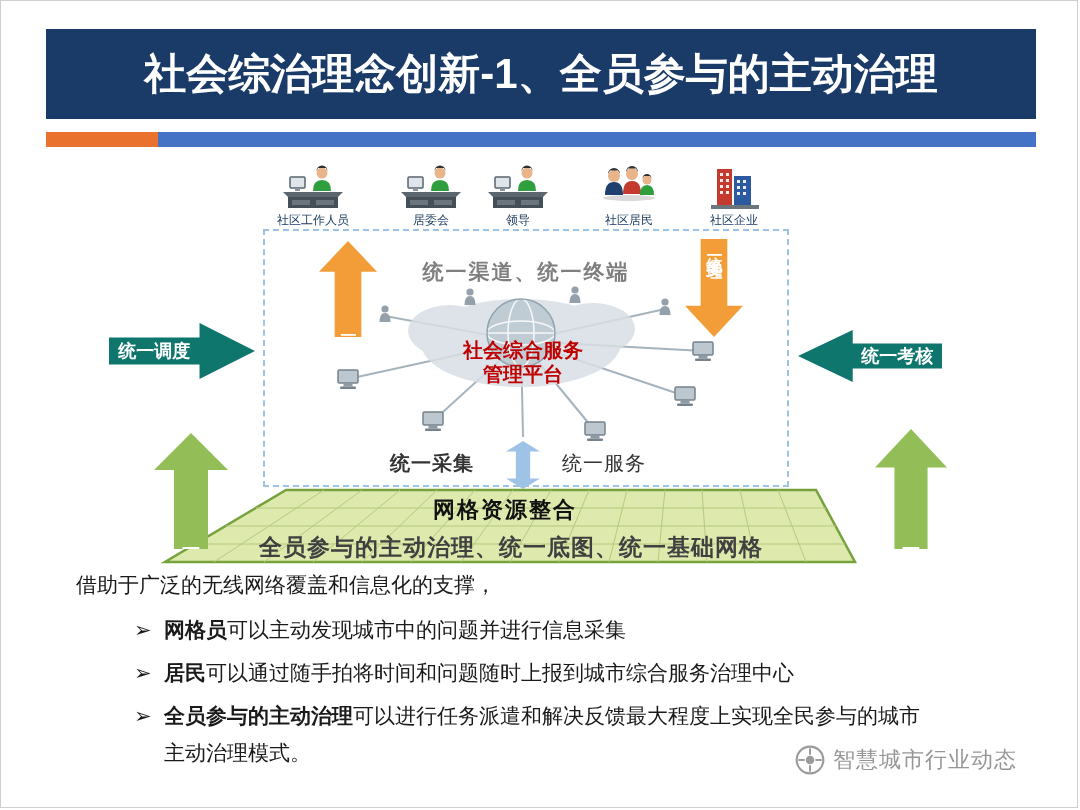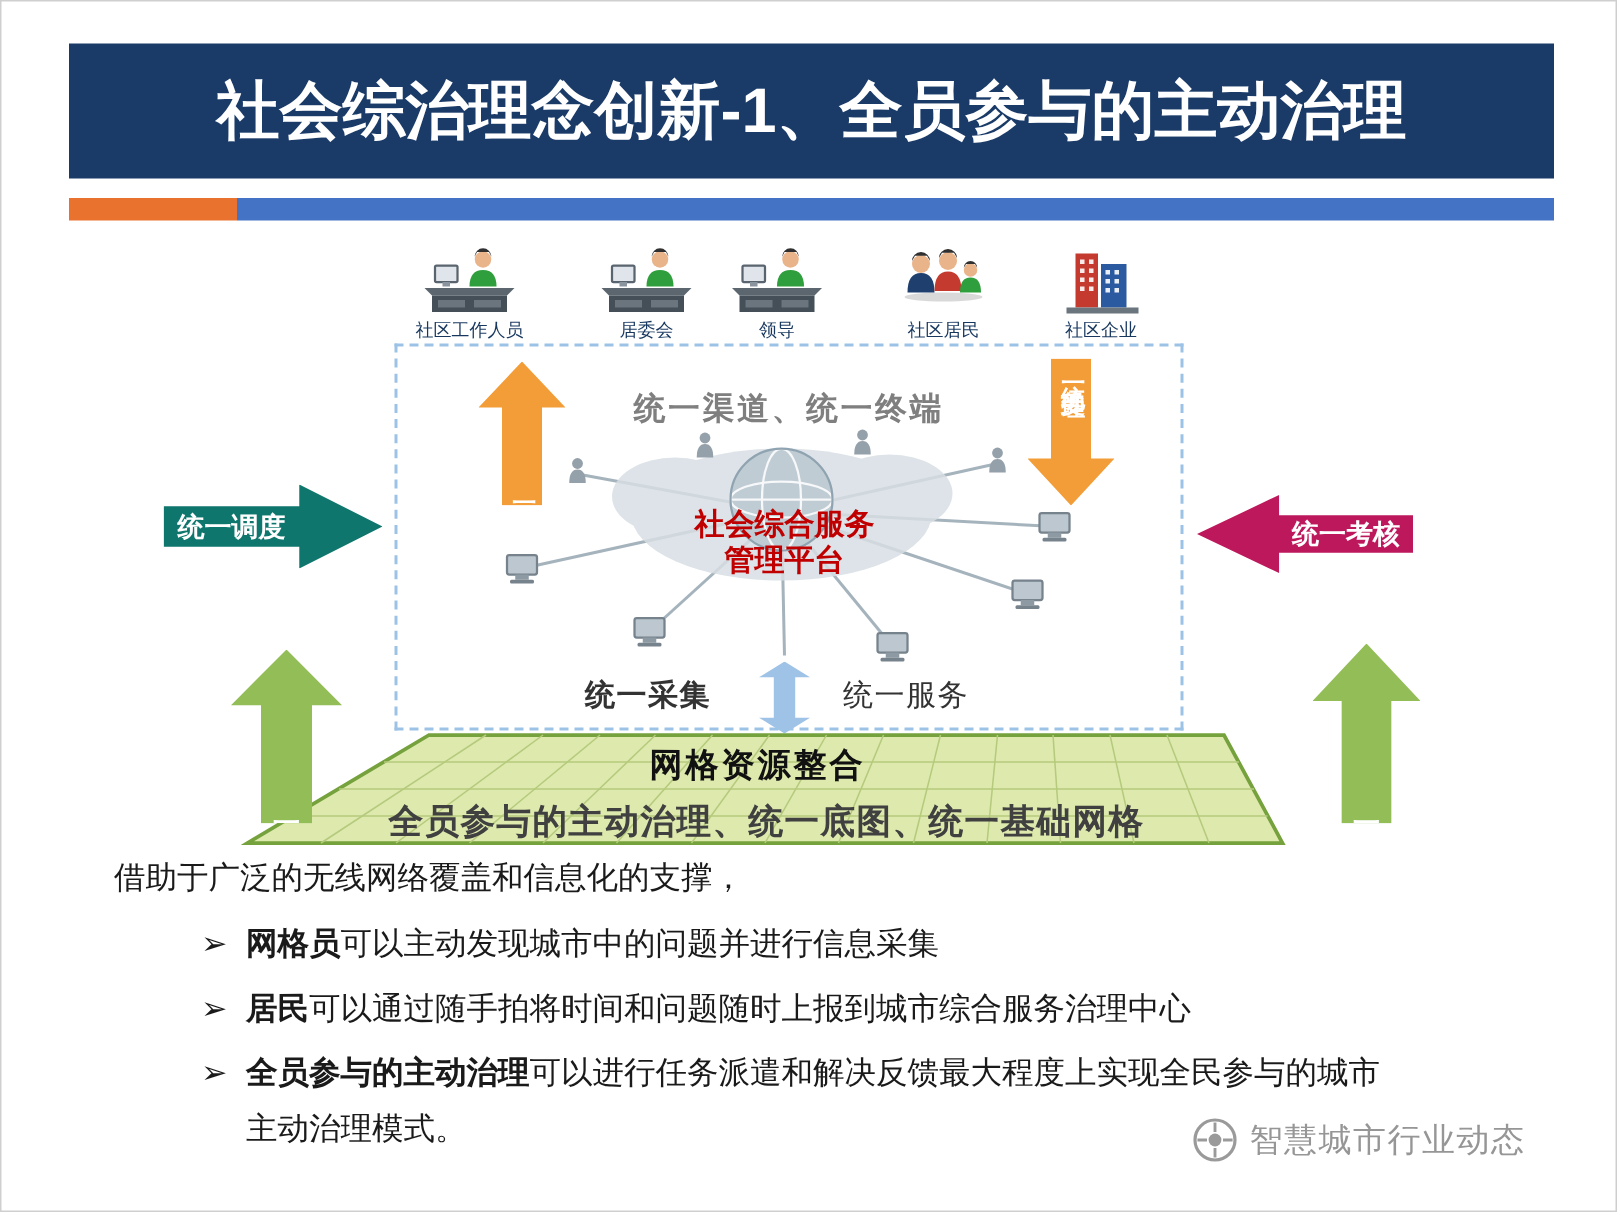--- a/index.html
+++ b/index.html
@@ -44,21 +44,21 @@
   .arrow-right{ clip-path:polygon(0% 26%,62% 26%,62% 0%,100% 50%,62% 100%,62% 74%,0% 74%);
                 align-items:center; }
   .arrow-left { clip-path:polygon(100% 26%,38% 26%,38% 0%,0% 50%,38% 100%,38% 74%,100% 74%);
                 align-items:center; }
   .arrow-right .htext { width:62%; text-align:center; font-size:18px; }
   .arrow-left  .htext { width:62%; margin-left:38%; text-align:center; font-size:18px; }
 
   .feedback-arrow  { left:318px; top:240px; width:58px; height:96px;  background:#f29d38; font-size:16px; }
   .accept-arrow    { left:684px; top:238px; width:58px; height:98px;  background:#f29d38; font-size:16px; }
   .dispatch-arrow  { left:108px; top:322px; width:146px; height:56px; background:#0f766e; }
-  .assess-arrow    { left:797px; top:329px; width:144px; height:52px; background:#be185d; }
+  .assess-arrow    { left:797px; top:329px; width:144px; height:52px; background:#0f766e; }
   .org-arrow       { left:153px; top:432px; width:74px;  height:116px; background:#93bd57; font-size:18px; }
   .personnel-arrow { left:874px; top:428px; width:72px;  height:120px; background:#93bd57; font-size:18px; }
 
   
   .grid-plane { position:absolute; left:158px; top:487px; width:700px; height:76px; }
   .grid-title { position:absolute; left:354px; top:494px; width:300px; text-align:center;
     font-size:22px; font-weight:bold; color:#111; letter-spacing:2px; z-index:3; }
   .grid-subtitle { position:absolute; left:165px; top:531px; width:690px; text-align:center;
     font-size:23px; font-weight:bold; color:#404040; letter-spacing:1px; z-index:3; }
 

